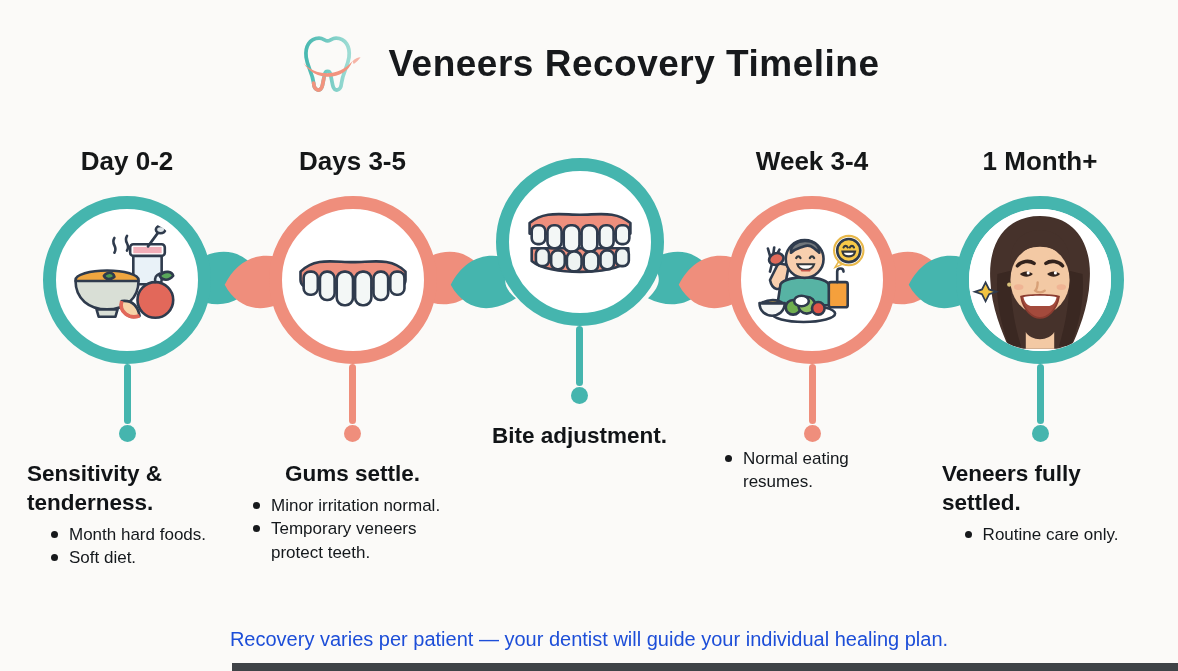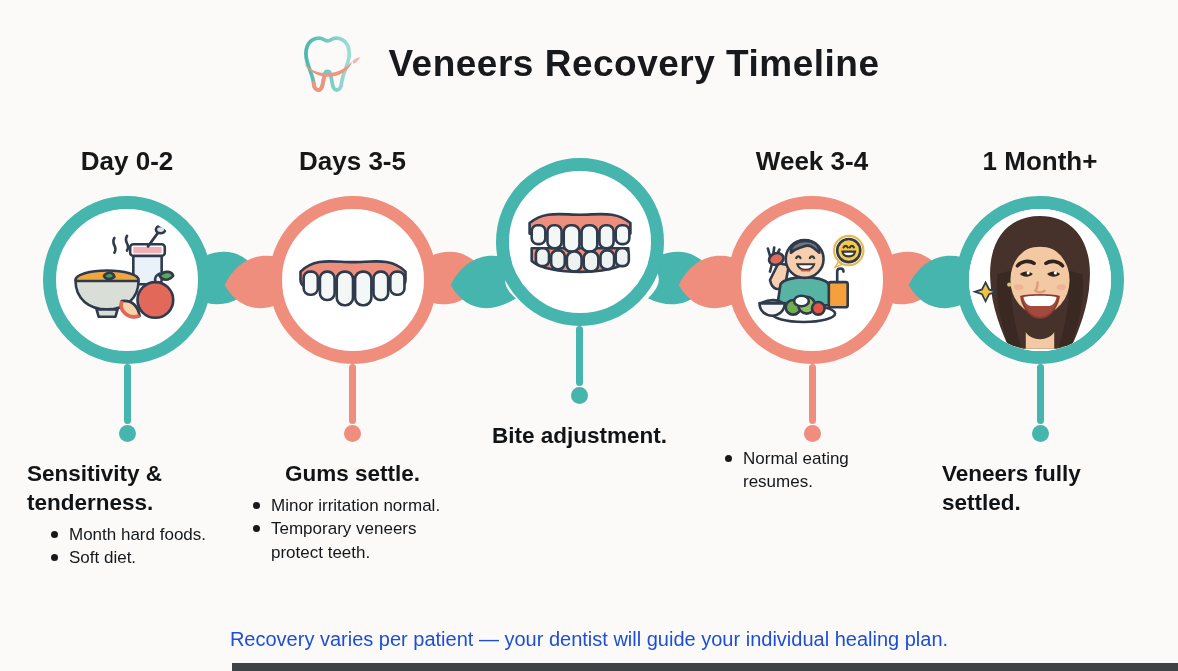--- a/index.html
+++ b/index.html
@@ -237,18 +237,21 @@
         <path d="M46,74.5 C52,73 68,73 74,74.5 C73,79 71,81 68,82 L52,82 C49,81 47,79 46,74.5 Z" fill="#ffffff"></path>
         <ellipse cx="42" cy="66" rx="4" ry="2.5" fill="#eeab8d" opacity="0.7"></ellipse>
         <ellipse cx="78" cy="66" rx="4" ry="2.5" fill="#eeab8d" opacity="0.7"></ellipse>
         <circle cx="34" cy="64" r="1.8" fill="#d9c27a"></circle>
         <path d="M14,62 L17,68 L23,70 L17,72 L14,78 L11,72 L5,70 L11,68 Z" fill="#f2c340" stroke="#2f3b4d" stroke-width="1.5"></path>
       </svg>
     </div>
     <div class="stem teal-fill"></div>
     <div class="dot teal-fill"></div>
     <div class="stage-heading">Veneers fully settled.</div>
+    <ul class="bullets">
+      <li>Routine care only.</li>
+    </ul>
   </div>
 
   <div class="footer-note">Recovery varies per patient — your dentist will guide your individual healing plan.</div>
   <div class="footer-bar"></div>
 
 </div>
 
 </body></html>

